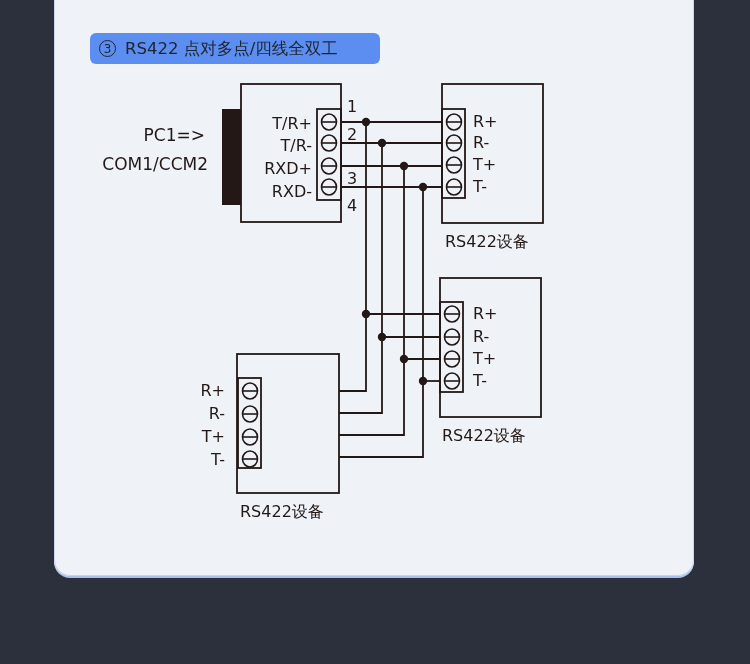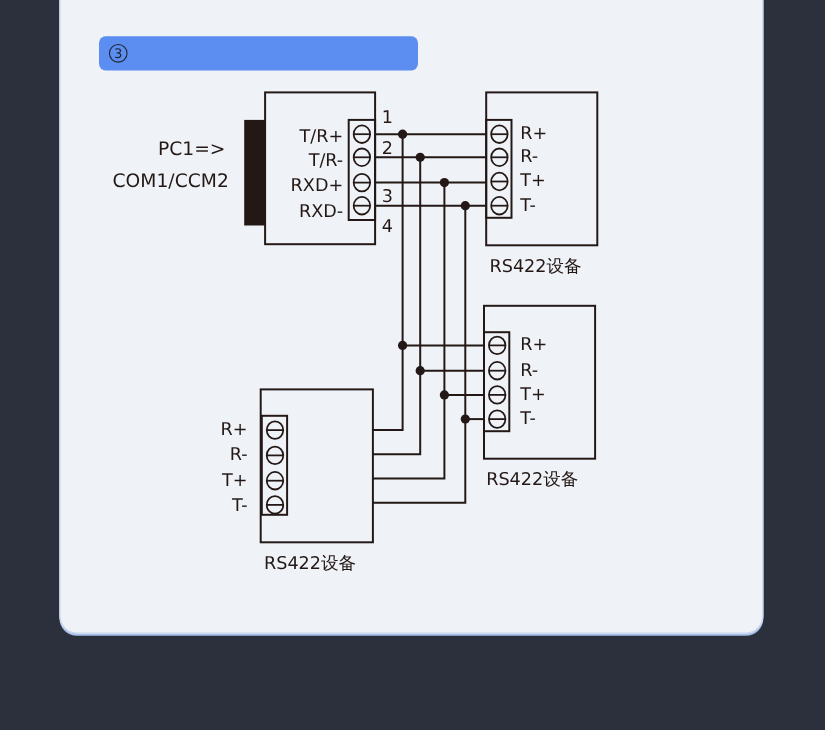--- a/index.html
+++ b/index.html
@@ -30,20 +30,21 @@
   svg.diagram { position: absolute; left: 0; top: 0; }
   svg text { font-family: "DejaVu Sans", "Liberation Sans", sans-serif; fill: #231815; }
 </style>
 </head>
 <body>
 
 <div class="card"></div>
 
 <div class="title-badge">
   <span class="num">3</span>
+  <span>RS422 点对多点/四线全双工</span>
 </div>
 
 <svg class="diagram" width="750" height="664">
   <g stroke="#231815" stroke-width="1.8" fill="none">
 
     <rect x="222" y="109" width="19" height="96" fill="#231815" stroke="none"></rect>
     <rect x="241" y="84" width="100" height="138"></rect>
     <rect x="317" y="109" width="24" height="91"></rect>
 
     <rect x="442" y="84" width="101" height="139"></rect>

